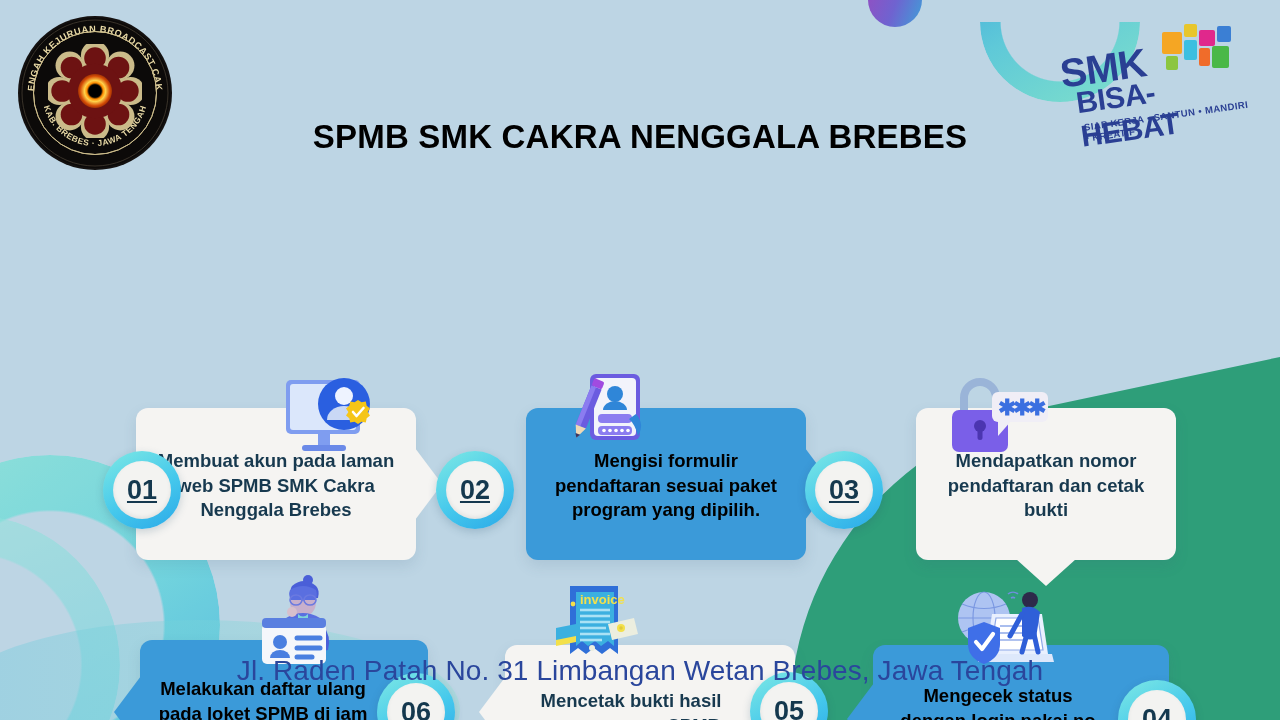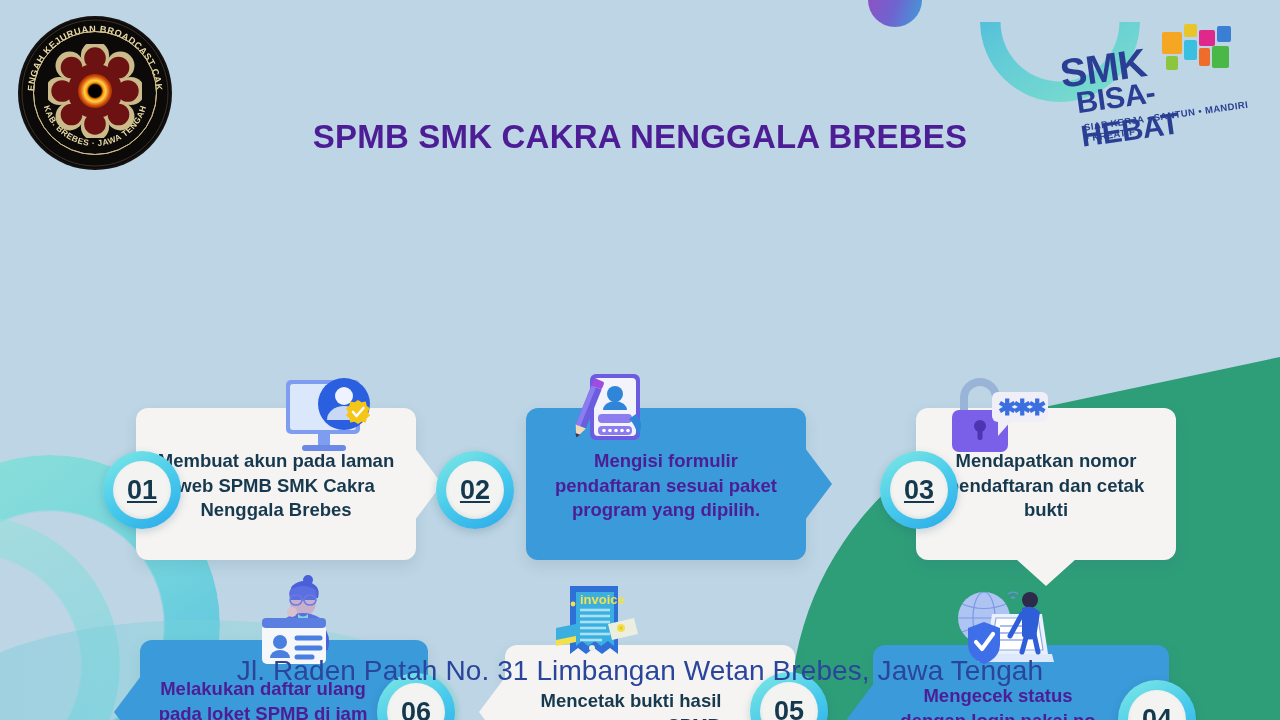--- a/index.html
+++ b/index.html
@@ -63,21 +63,21 @@
   .header { position:relative; z-index:5; height:180px; }
   .page-title {
     position:absolute; left:0; right:0; top:32px;
     text-align:center;
     font-size:58px; font-weight:bold; color:#2a469c;
     letter-spacing:-.5px;
   }
   .page-subtitle {
     position:absolute; left:0; right:0; top:118px;
     text-align:center;
-    font-size:33px; font-weight:bold; color:#4c1d95;
+    font-size:33px; font-weight:bold; color:#000000;
     letter-spacing:.2px;
   }
 
   
   .school-logo {
     position:absolute; left:20px; top:18px;
     width:150px; height:150px; border-radius:50%;
     background:#0c0a09;
     box-shadow:0 0 0 2px #141110;
     overflow:hidden;
@@ -122,21 +122,21 @@
 
   .card {
     position:absolute;
     border-radius:12px;
     display:flex; align-items:center; justify-content:center;
     text-align:center;
     padding:18px 16px 14px;
     box-shadow:0 6px 14px rgba(60,90,120,.13);
   }
   .card.light { background:#f5f4f2; color:#143a52; }
-  .card.blue  { background:#3b9ad9; color:#4c1d95; }
+  .card.blue  { background:#3b9ad9; color:#000000; }
 
   .card-text { font-size:18.5px; font-weight:bold; line-height:1.32; }
   .card.light .card-text { color:#17394f; }
 
   
   .tip { position:absolute; width:0; height:0; }
   .tip-right-light {
     right:-26px; top:50%; transform:translateY(-50%);
     border-top:36px solid transparent; border-bottom:36px solid transparent;
     border-left:27px solid #f5f4f2;
@@ -346,21 +346,21 @@
         <rect x="52" y="22" width="56" height="30" rx="6" fill="#f0eef6"></rect>
         <path d="M58 50 L58 66 L72 50 Z" fill="#f0eef6"></path>
         <g fill="#3b6fe0" font-family="Liberation Sans, sans-serif" font-size="22" font-weight="bold">
           <text x="58" y="45">✱</text>
             <text x="73" y="45">✱</text>
             <text x="88" y="45">✱</text>
         </g>
       </g>
     </svg>
   </div>
-  <div class="num-badge" style="left:880px; top:271px;">
+  <div class="num-badge" style="left:805px; top:271px;">
     <div class="num-inner">03</div>
   </div>
 
   <div class="card blue" style="left:873px; top:465px; width:296px; height:148px;">
     <div class="card-text" style="padding-right:46px;">Mengecek status dengan login pakai no pendaftaran dan NISN</div>
     <div class="tip notch-left-blue"></div>
   </div>
   <div class="step-icon" style="left:950px; top:400px;">
     <svg viewBox="0 0 108 96">
       <circle cx="34" cy="38" r="26" fill="#aec4f2"></circle>

